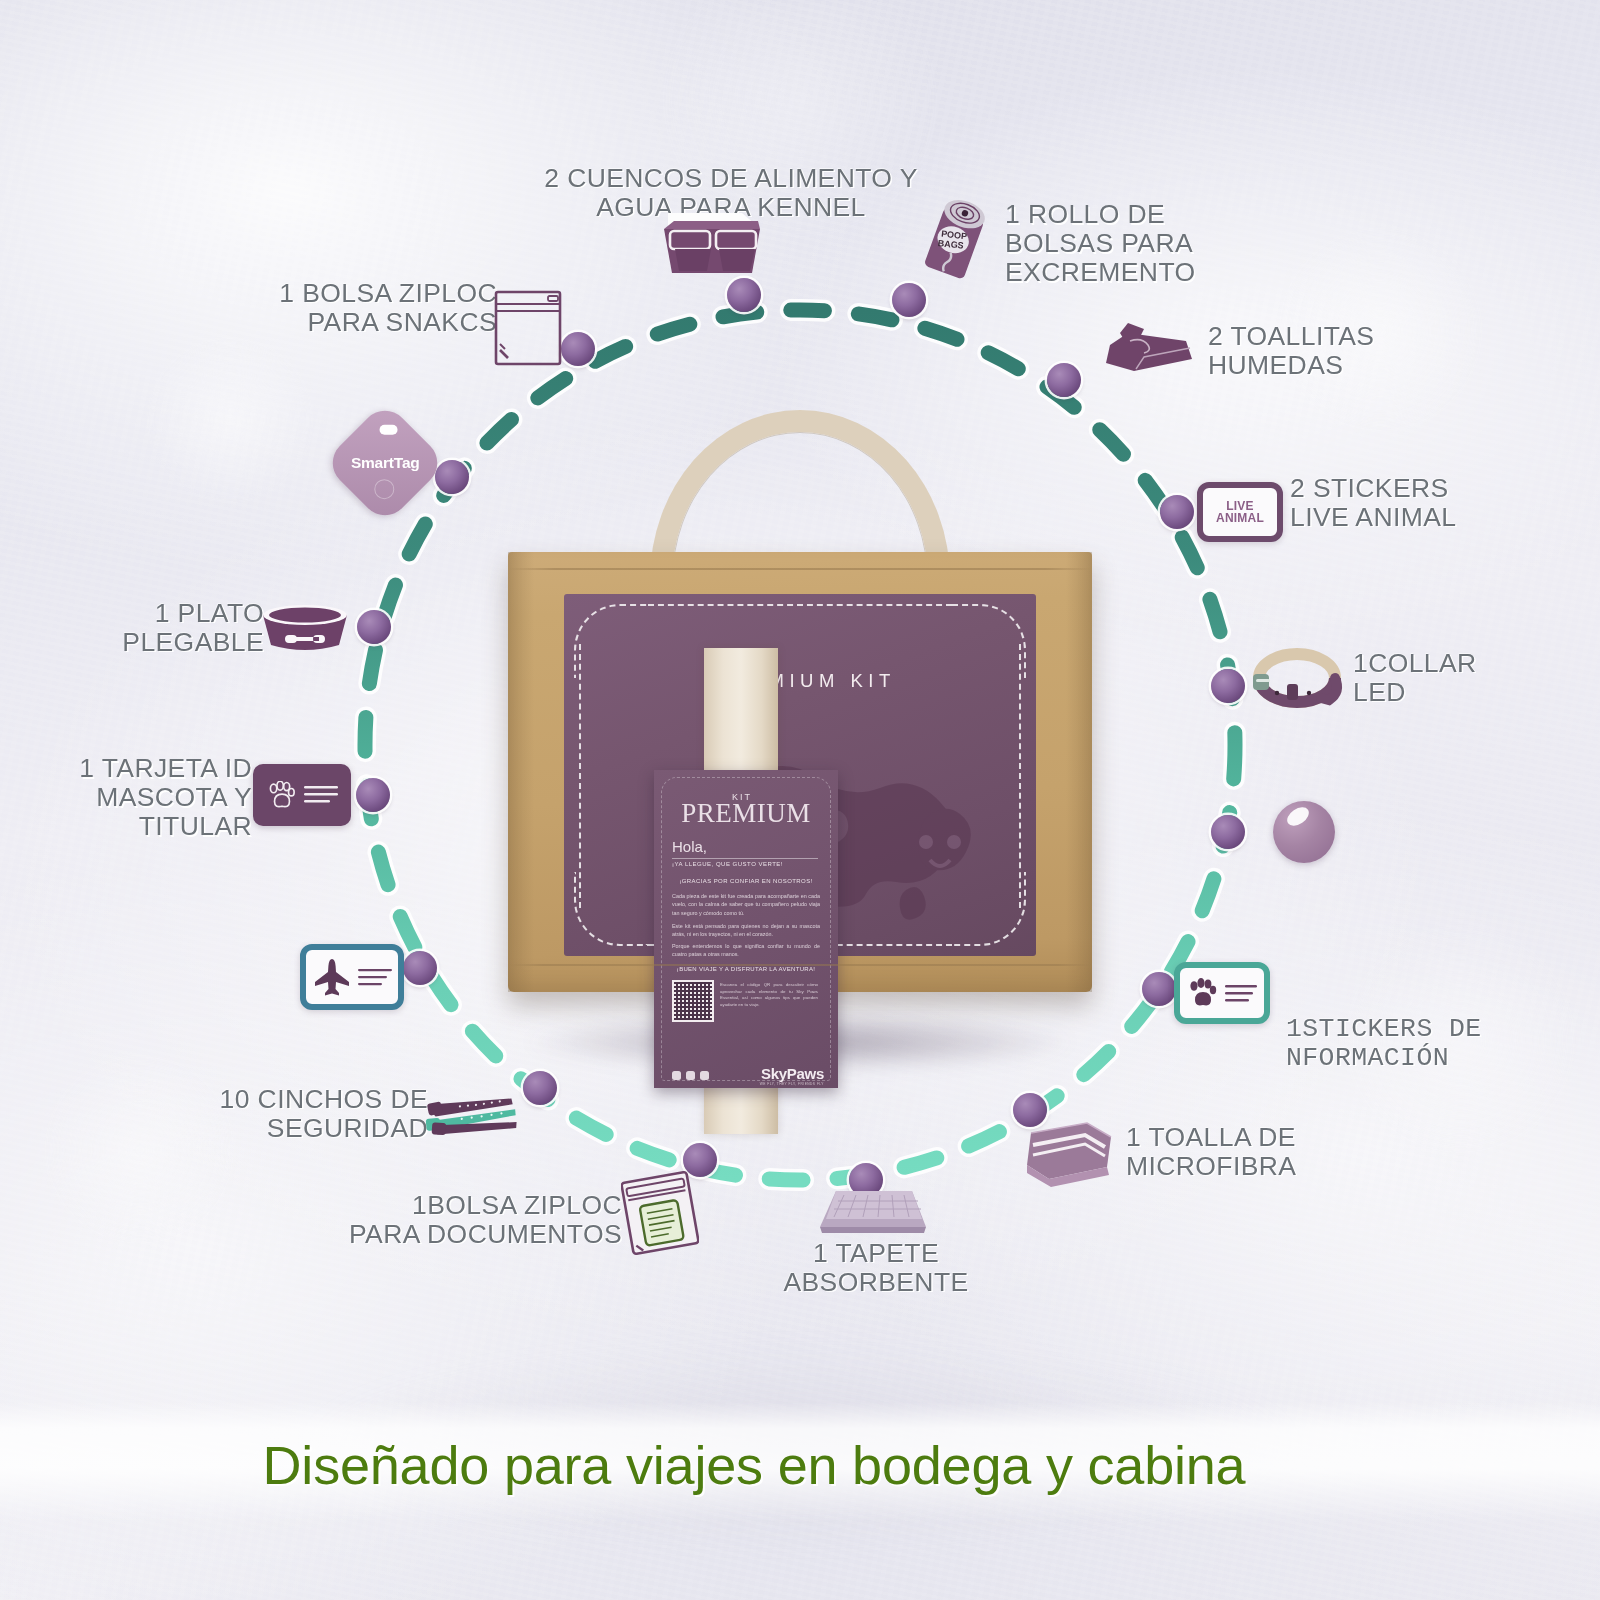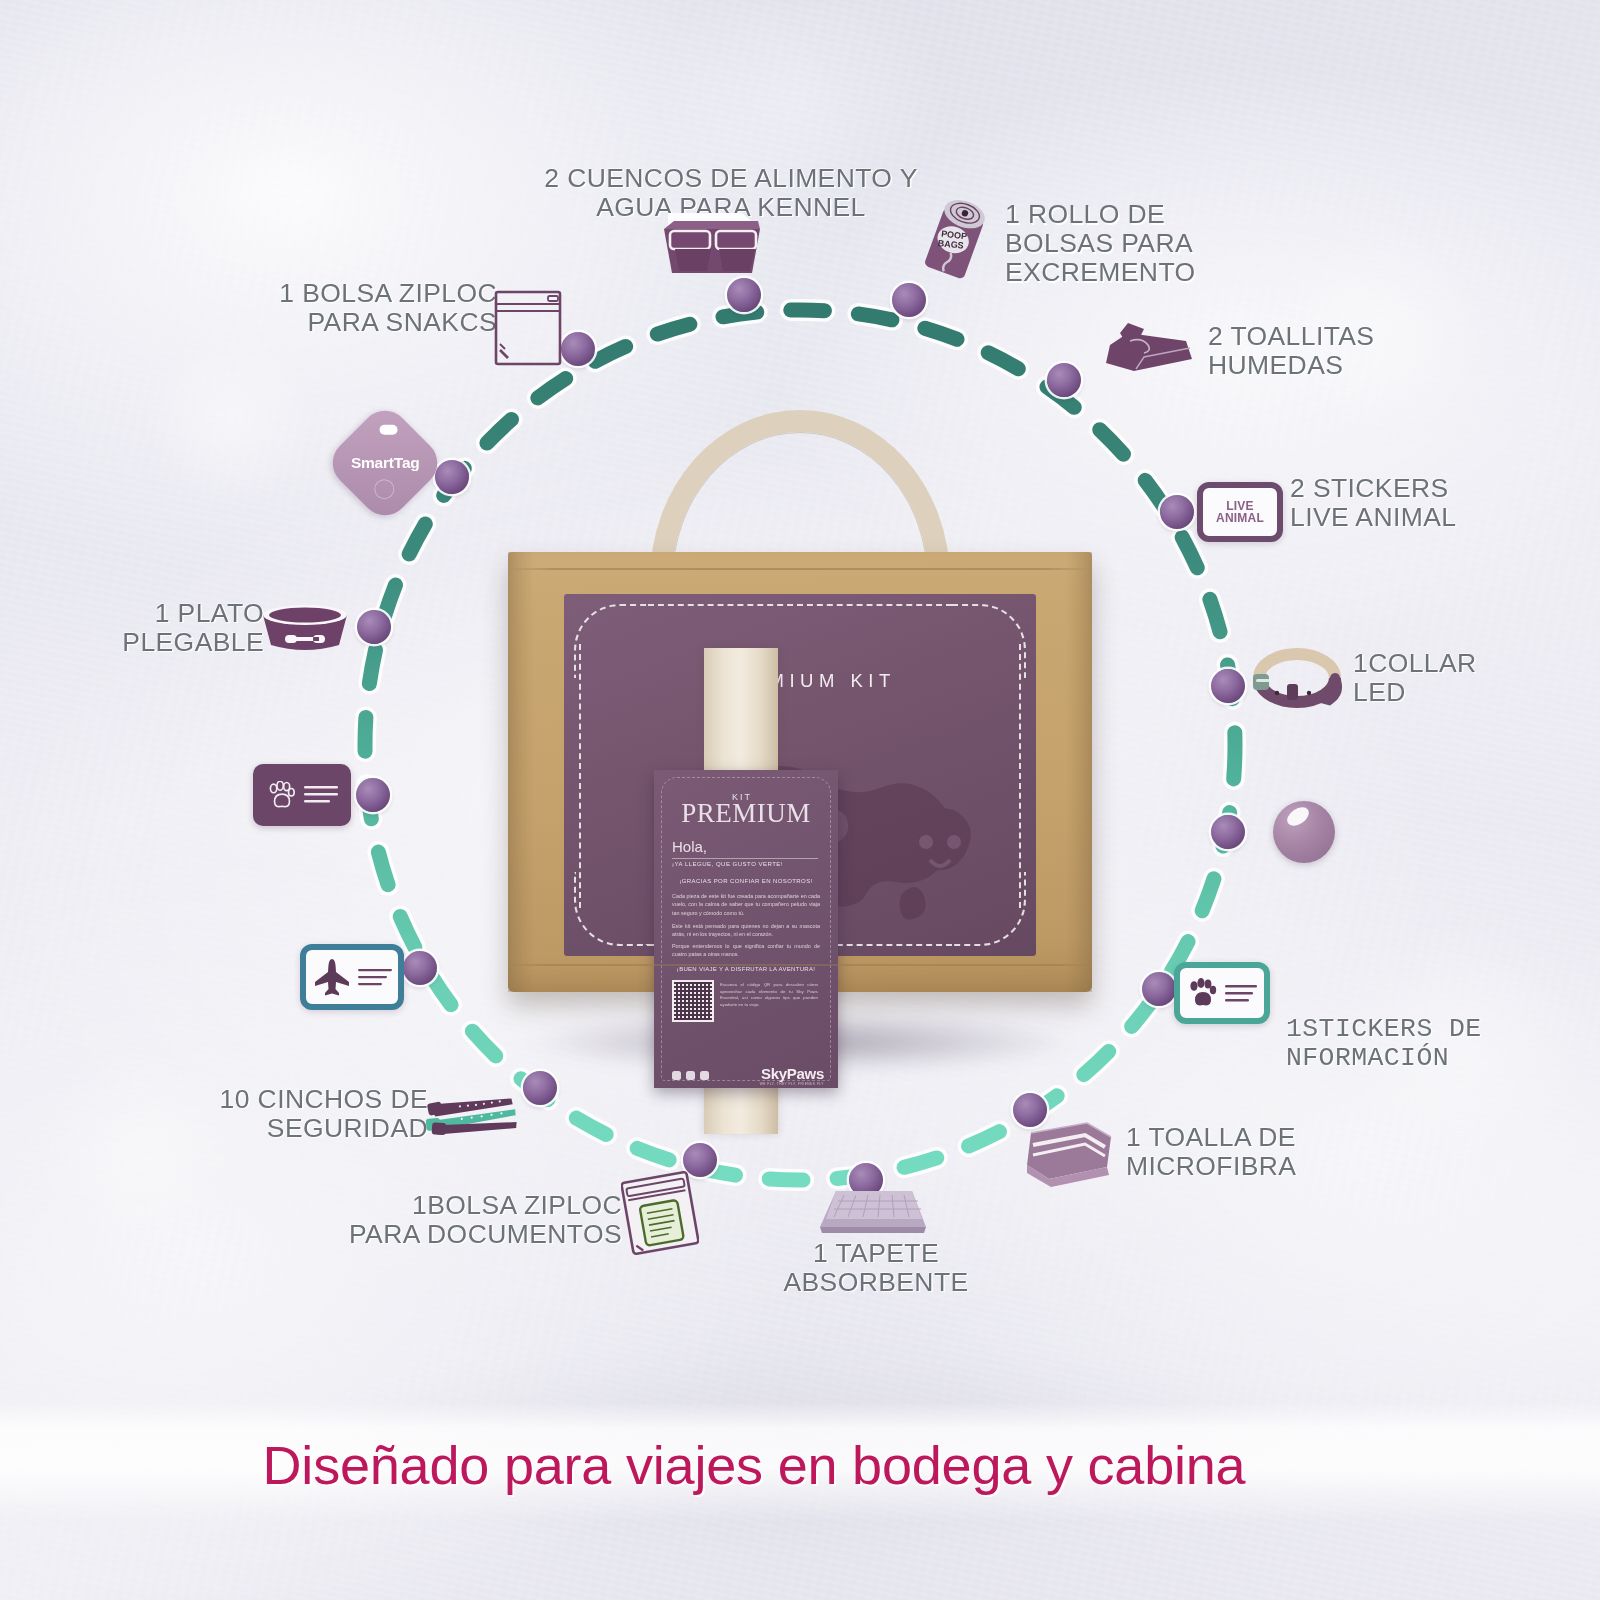--- a/index.html
+++ b/index.html
@@ -213,21 +213,21 @@
   .ties{ width:100px; height:56px; }
   .docbag{ width:78px; height:84px; }
 
   
   #tagband{
     position:absolute; left:0; bottom:78px; width:1600px; height:120px;
     background:linear-gradient(180deg,rgba(255,255,255,0),rgba(255,255,255,.78) 22%,rgba(255,255,255,.86) 55%,rgba(255,255,255,0));
   }
   #tagline{
     position:absolute; left:0; bottom:104px; width:1508px; text-align:center;
-    font-size:54px; color:#be185d; letter-spacing:-.2px;
+    font-size:54px; color:#4d7c0f; letter-spacing:-.2px;
     text-shadow:2px 2px 0 rgba(255,255,255,.9);
   }
   #bottomglow{
     position:absolute; left:50%; bottom:60px; transform:translateX(-50%);
     width:1000px; height:190px; border-radius:50%;
     background:radial-gradient(ellipse at center, rgba(214,212,224,.55), rgba(214,212,224,0) 70%);
     filter:blur(14px);
   }
 </style>
 </head>
@@ -290,20 +290,23 @@
   <div class="lbl l" style="left:1286px; top:1044px;font-family:Liberation Mono, monospace;">1STICKERS DE
 NFORMACIÓN</div>
   <div class="lbl l" style="left:1126px; top:1152px;">1 TOALLA DE
 MICROFIBRA</div>
   <div class="lbl c" style="left:876px;  top:1268px;">1 TAPETE
 ABSORBENTE</div>
   <div class="lbl r" style="left:622px;  top:1220px;">1BOLSA ZIPLOC
 PARA DOCUMENTOS</div>
   <div class="lbl r" style="left:428px;  top:1114px;">10 CINCHOS DE
 SEGURIDAD</div>
+  <div class="lbl r" style="left:252px;  top:798px;">1 TARJETA ID
+MASCOTA Y
+TITULAR</div>
   <div class="lbl r" style="left:264px;  top:628px;">1 PLATO
 PLEGABLE</div>
   <div class="lbl r" style="left:497px;  top:308px;">1 BOLSA ZIPLOC
 PARA SNAKCS</div>
 
   <div class="ico" style="left:714px; top:248px;">
     <svg class="bowls" viewBox="0 0 104 74">
       <path d="M6 4 h74 l14 12 v14 H6 Z" fill="#fdfdfd"></path>
       <path d="M2 20 h96 l-8 44 h-80 Z" fill="#75496f"></path>
       <path d="M2 20 l10 -8 h84 l2 8 Z" fill="#8c5f86"></path>

